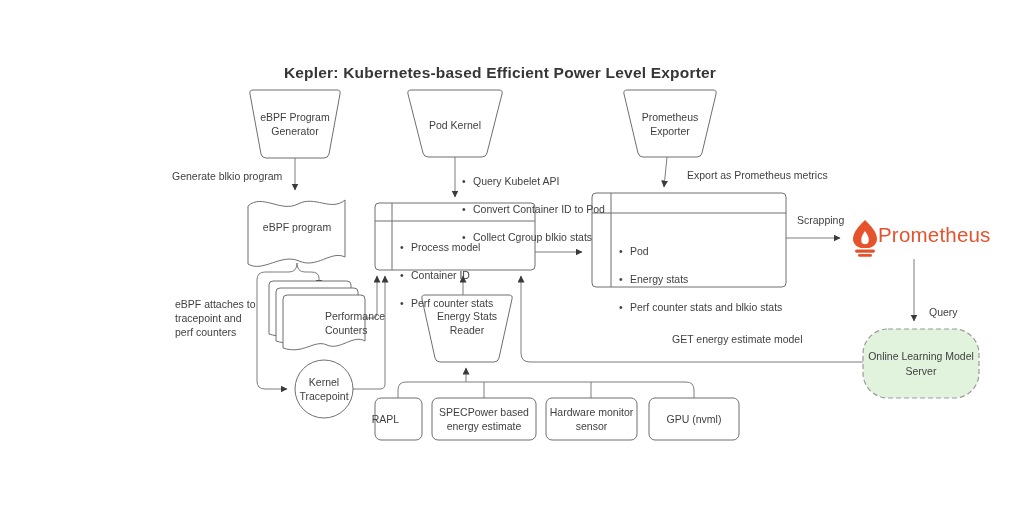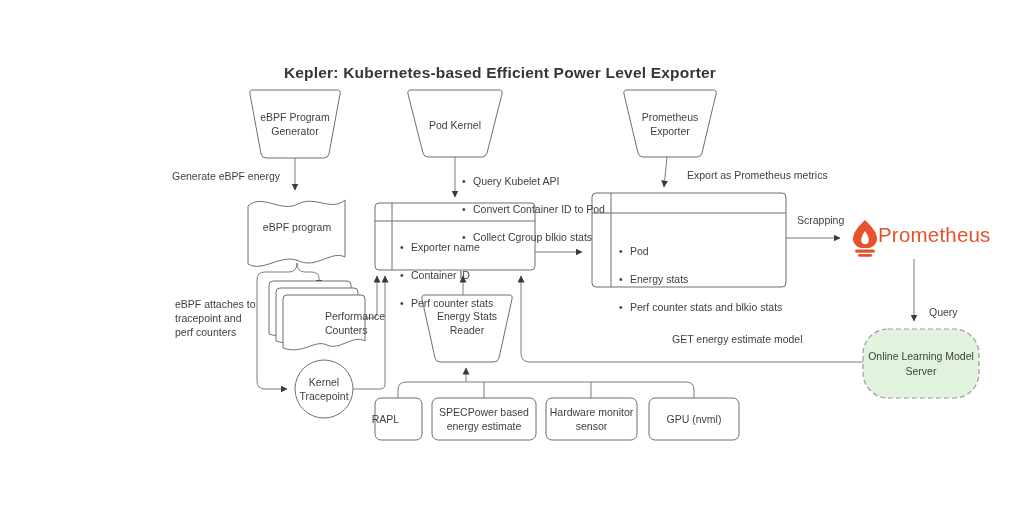--- a/index.html
+++ b/index.html
@@ -106,21 +106,21 @@
   <div class="lbl ctr" style="left:422px; top:309px; width:90px;">Energy Stats
 Reader</div>
 
   <div class="lbl ctr" style="left:250px; top:220px; width:94px;">eBPF program</div>
   <div class="lbl ctr" style="left:283px; top:309px; width:82px;padding-left:42px;">Performance
 Counters</div>
   <div class="lbl ctr" style="left:294px; top:375px; width:60px;">Kernel
 Tracepoint</div>
 
   <div class="lbl blist" style="left:400px; top:226px; width:132px;">
-    <div class="bi">Exporter name</div>
+    <div class="bi">Process model</div>
     <div class="bi">Container ID</div>
     <div class="bi">Perf counter stats</div>
   </div>
 
   <div class="lbl blist" style="left:619px; top:230px; width:165px;">
     <div class="bi">Pod</div>
     <div class="bi">Energy stats</div>
     <div class="bi">Perf counter stats and blkio stats</div>
   </div>
 
@@ -129,21 +129,21 @@
 energy estimate</div>
   <div class="lbl flexc" style="left:546px; top:398px; width:91px; height:42px;">Hardware monitor
 sensor</div>
   <div class="lbl flexc" style="left:649px; top:398px; width:90px; height:42px;">GPU (nvml)</div>
 
   <div class="lbl flexc" style="left:863px; top:329px; width:116px; height:69px;">Online Learning Model
 Server</div>
 
   <div class="promword">Prometheus</div>
 
-  <div class="lbl" style="left:172px; top:169px;">Generate eBPF energy</div>
+  <div class="lbl" style="left:172px; top:169px;">Generate blkio program</div>
   <div class="lbl" style="left:175px; top:297px;">eBPF attaches to
 tracepoint and
 perf counters</div>
   <div class="lbl blist" style="left:462px; top:160px; width:180px;">
     <div class="bi">Query Kubelet API</div>
     <div class="bi">Convert Container ID to Pod</div>
     <div class="bi">Collect Cgroup blkio stats</div>
   </div>
   <div class="lbl" style="left:687px; top:168px;">Export as Prometheus metrics</div>
   <div class="lbl" style="left:797px; top:213px;">Scrapping</div>

